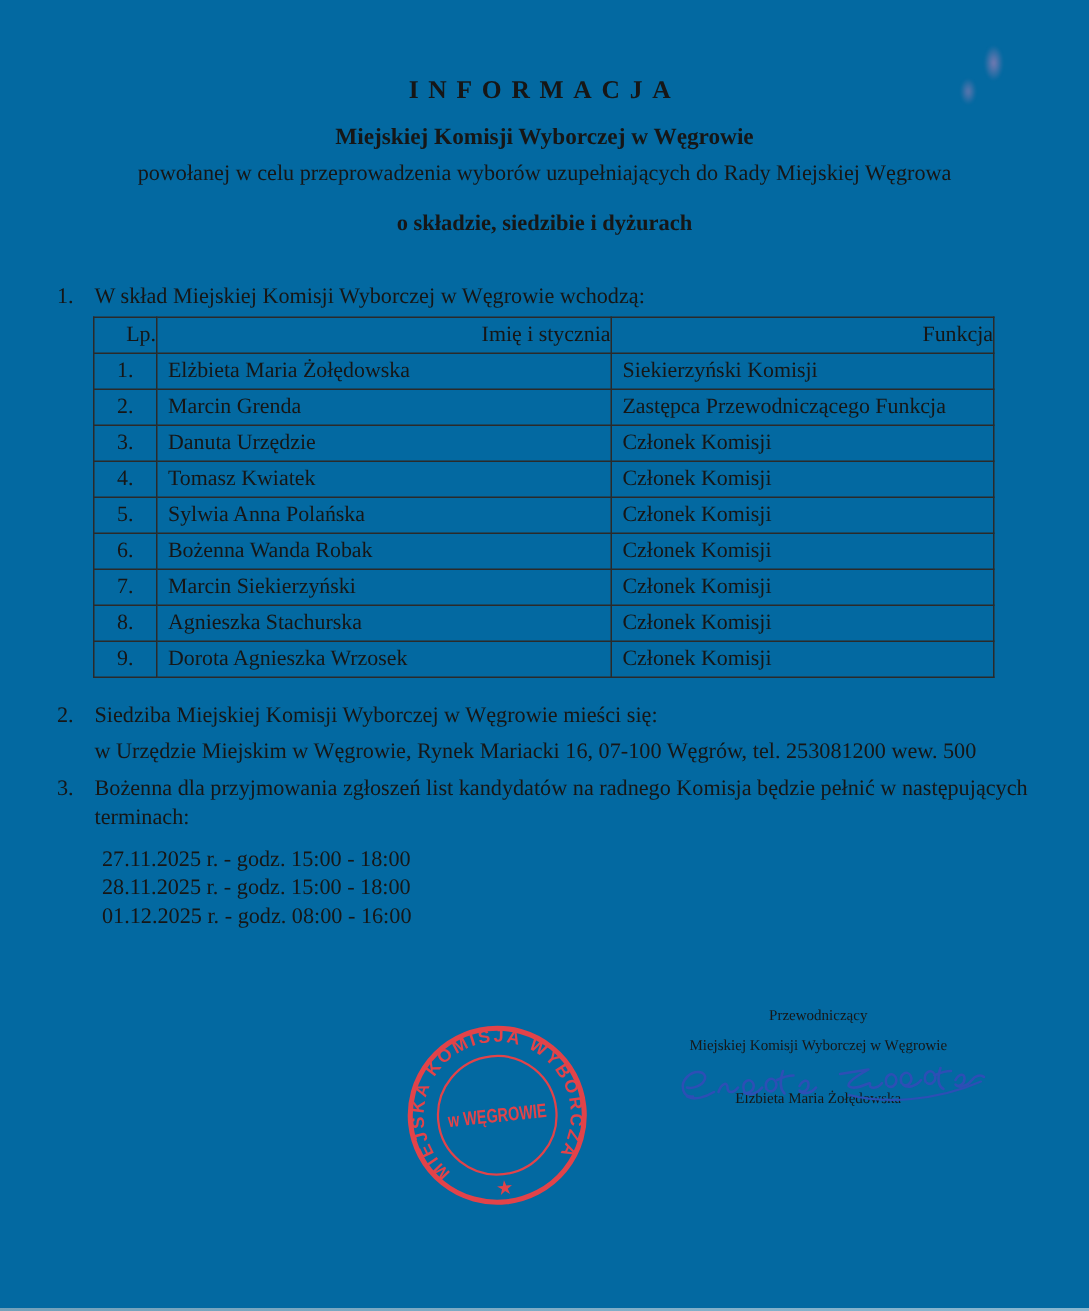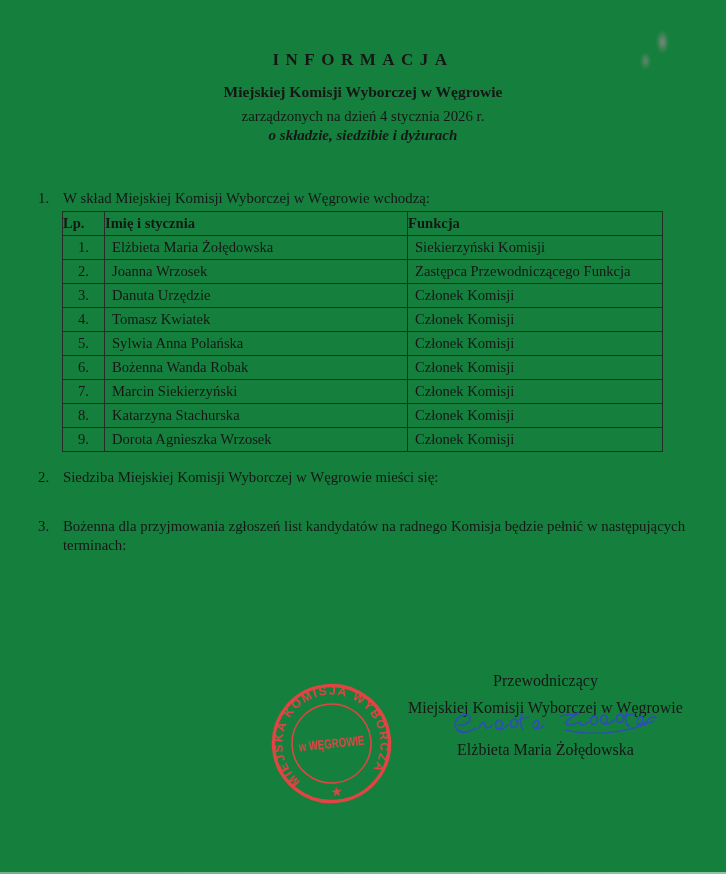--- a/index.html
+++ b/index.html
@@ -1,71 +1,71 @@
 <!DOCTYPE html>
 <html><head>
 <meta charset="utf-8">
 <style>
   html,body{margin:0;padding:0;background:#ffffff;}
   .page{
     position:relative;
     width:726px;height:874px;
-    background:#15803d;
+    background:#0369a1;
     font-family:"Liberation Serif","DejaVu Serif",serif;
     color:#161616;
     overflow:hidden;
   }
   
   .doc-header{position:absolute;top:50px;left:0;width:100%;text-align:center;}
   .doc-title{font-size:17px;font-weight:700;letter-spacing:6.5px;margin-bottom:13px;}
   .doc-subtitle{font-size:15.5px;font-weight:700;margin-bottom:6px;}
   .hline{font-size:14.8px;line-height:18.5px;}
-  .hbold{font-size:15px;font-weight:700;margin-top:1px;font-style:italic;}
+  .hbold{font-size:15px;font-weight:700;margin-top:15px;}
   
   .item{position:absolute;display:flex;font-size:14.8px;line-height:19px;}
   .item .num{width:25px;flex:0 0 25px;}
   #item1{top:189px;left:38px;}
   #item2{top:468px;left:38px;}
   #item2-detail{position:absolute;top:493px;left:63px;font-size:14.8px;}
   #item3{top:517px;left:38px;}
   #item3 .txt{width:628px;}
   .schedule{position:absolute;top:564px;left:68px;font-size:14.8px;line-height:19px;}
   
   .member-table{position:absolute;top:211px;left:62px;}
   table{border-collapse:collapse;width:600px;font-size:14.6px;table-layout:fixed;}
   th,td{border:1.5px solid #2a2a2a;height:23px;overflow:hidden;white-space:nowrap;}
-  th{font-weight:700;text-align:left;padding:0;}
+  th{font-weight:400;text-align:right;padding:0;}
   td{padding:0 7px;}
   td.lp{text-align:center;padding:0;}
   
   .stamp{position:absolute;left:268px;top:680px;width:127px;height:127px;
          transform:rotate(-6deg);opacity:.95;}
   
-  .sig-block{position:absolute;top:672px;left:398px;width:295px;text-align:center;font-size:16px;}
+  .sig-block{position:absolute;top:672px;left:398px;width:295px;text-align:center;font-size:10px;}
   .sig-line2{margin-top:9px;}
   .sig-name{margin-top:24px;}
   .signature-svg{position:absolute;left:448px;top:706px;width:228px;height:40px;}
   
   .smudge{position:absolute;border-radius:50%;filter:blur(1.2px);pointer-events:none;}
   .smudge-1{left:656px;top:30px;width:13px;height:24px;
     background:radial-gradient(ellipse,rgba(238,140,195,.5),rgba(238,140,195,0) 70%);}
   .smudge-2{left:640px;top:52px;width:11px;height:18px;
     background:radial-gradient(ellipse,rgba(238,140,195,.4),rgba(238,140,195,0) 70%);}
   .scan-edge{position:absolute;left:0;bottom:0;width:100%;height:2px;
     background:linear-gradient(to right,#cfcfcf,#e6e6e6 55%,#f7f7f7);opacity:.55;}
 </style>
 </head>
 <body>
 
 <div class="page">
 
   <div class="doc-header">
     <div class="doc-title">INFORMACJA</div>
     <div class="doc-subtitle">Miejskiej Komisji Wyborczej w Węgrowie</div>
-    <div class="hline">zarządzonych na dzień 4 stycznia 2026 r.</div>
+    <div class="hline">powołanej w celu przeprowadzenia wyborów uzupełniających do Rady Miejskiej Węgrowa</div>
     <div class="hbold">o składzie, siedzibie i dyżurach</div>
   </div>
 
   <div class="item" id="item1">
     <span class="num">1.</span>
     <span class="txt">W skład Miejskiej Komisji Wyborczej w Węgrowie wchodzą:</span>
   </div>
 
   <div class="member-table">
     <table>
@@ -82,21 +82,21 @@
         </tr>
       </thead>
       <tbody>
         <tr>
             <td class="lp">1.</td>
             <td>Elżbieta Maria Żołędowska</td>
             <td>Siekierzyński Komisji</td>
           </tr>
         <tr>
             <td class="lp">2.</td>
-            <td>Joanna Wrzosek</td>
+            <td>Marcin Grenda</td>
             <td>Zastępca Przewodniczącego Funkcja</td>
           </tr>
         <tr>
             <td class="lp">3.</td>
             <td>Danuta Urzędzie</td>
             <td>Członek Komisji</td>
           </tr>
         <tr>
             <td class="lp">4.</td>
             <td>Tomasz Kwiatek</td>
@@ -112,40 +112,46 @@
             <td>Bożenna Wanda Robak</td>
             <td>Członek Komisji</td>
           </tr>
         <tr>
             <td class="lp">7.</td>
             <td>Marcin Siekierzyński</td>
             <td>Członek Komisji</td>
           </tr>
         <tr>
             <td class="lp">8.</td>
-            <td>Katarzyna Stachurska</td>
+            <td>Agnieszka Stachurska</td>
             <td>Członek Komisji</td>
           </tr>
         <tr>
             <td class="lp">9.</td>
             <td>Dorota Agnieszka Wrzosek</td>
             <td>Członek Komisji</td>
           </tr>
       </tbody>
     </table>
   </div>
 
   <div class="item" id="item2">
     <span class="num">2.</span>
     <span class="txt">Siedziba Miejskiej Komisji Wyborczej w Węgrowie mieści się:</span>
   </div>
+  <div id="item2-detail">w Urzędzie Miejskim w Węgrowie, Rynek Mariacki 16, 07-100 Węgrów, tel. 253081200 wew. 500</div>
 
   <div class="item" id="item3">
     <span class="num">3.</span>
     <span class="txt">Bożenna dla przyjmowania zgłoszeń list kandydatów na radnego Komisja będzie pełnić w następujących terminach:</span>
+  </div>
+  <div class="schedule">
+    <div>27.11.2025 r. - godz. 15:00 - 18:00</div>
+    <div>28.11.2025 r. - godz. 15:00 - 18:00</div>
+    <div>01.12.2025 r. - godz. 08:00 - 16:00</div>
   </div>
 
   <svg class="stamp" viewBox="-63.5 -63.5 127 127" xmlns="http://www.w3.org/2000/svg">
     <circle cx="0" cy="0" r="58" fill="none" stroke-width="3.4" stroke="#ee4145"></circle>
     <circle cx="0" cy="0" r="39.5" fill="none" stroke-width="1.5" stroke="#ee4145"></circle>
     <path id="stampArc" d="M -34.65,34.65 A 49,49 0 1 1 34.65,34.65" fill="none"></path>
     <text font-family="Liberation Sans, sans-serif" font-weight="bold" font-size="12" letter-spacing="1.2" textLength="225" lengthAdjust="spacing" fill="#ee4145">
       <textPath href="#stampArc">MIEJSKA KOMISJA WYBORCZA</textPath>
     </text>
     <text x="0" y="53" text-anchor="middle" font-size="13" fill="#ee4145">★</text>

